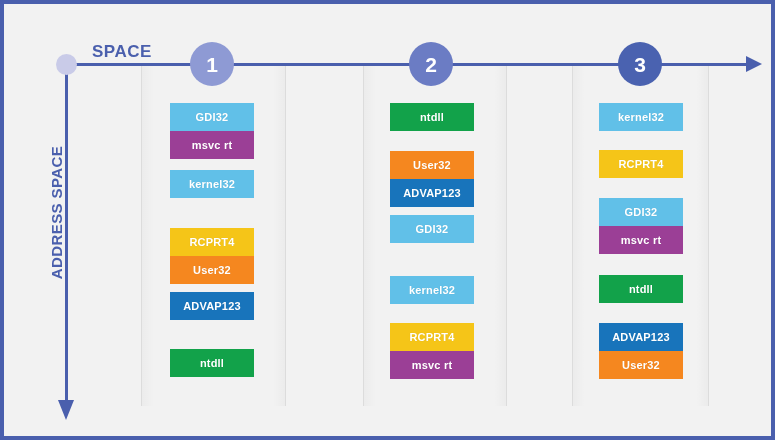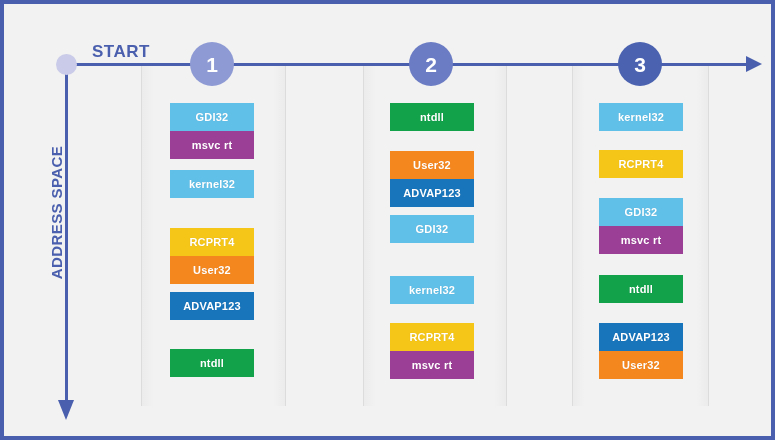--- a/index.html
+++ b/index.html
@@ -138,21 +138,21 @@
     </div>
 
   <div class="h-line"></div>
   <div class="h-arrow"></div>
 
   <div class="v-line"></div>
   <div class="v-arrow"></div>
   <div class="origin-dot"></div>
 
   <div class="axis-label">ADDRESS SPACE</div>
-  <div class="start-label">START</div>
+  <div class="start-label">SPACE</div>
 
   <div id="steps-layer">
       <div class="step-circle" style="left: 186px; background: rgb(142, 154, 212);">1</div>
       <div class="step-circle" style="left: 405px; background: rgb(107, 124, 196);">2</div>
       <div class="step-circle" style="left: 614px; background: rgb(74, 98, 176);">3</div>
     </div>
 
   <div id="modules-layer">
       <div class="module" style="left: 166px; top: 99px; background: rgb(97, 192, 232);">GDI32</div>
       <div class="module" style="left: 166px; top: 127px; background: rgb(155, 63, 150);">msvc rt</div>

